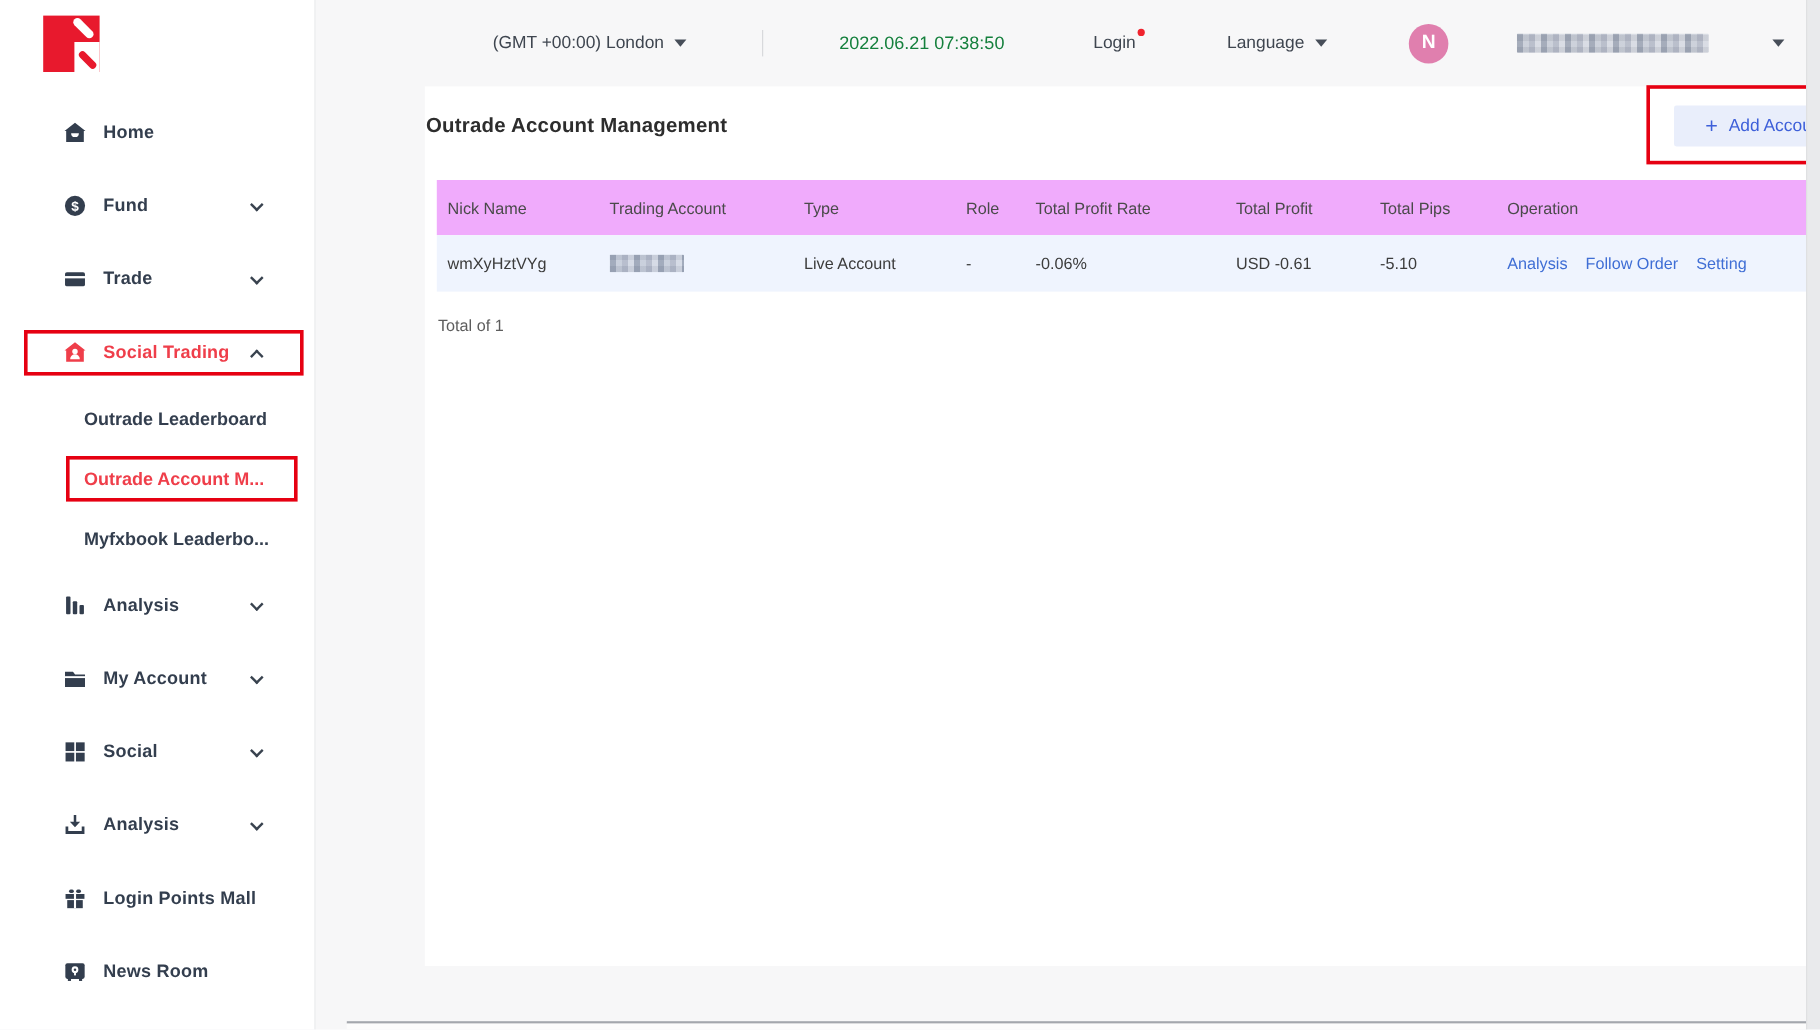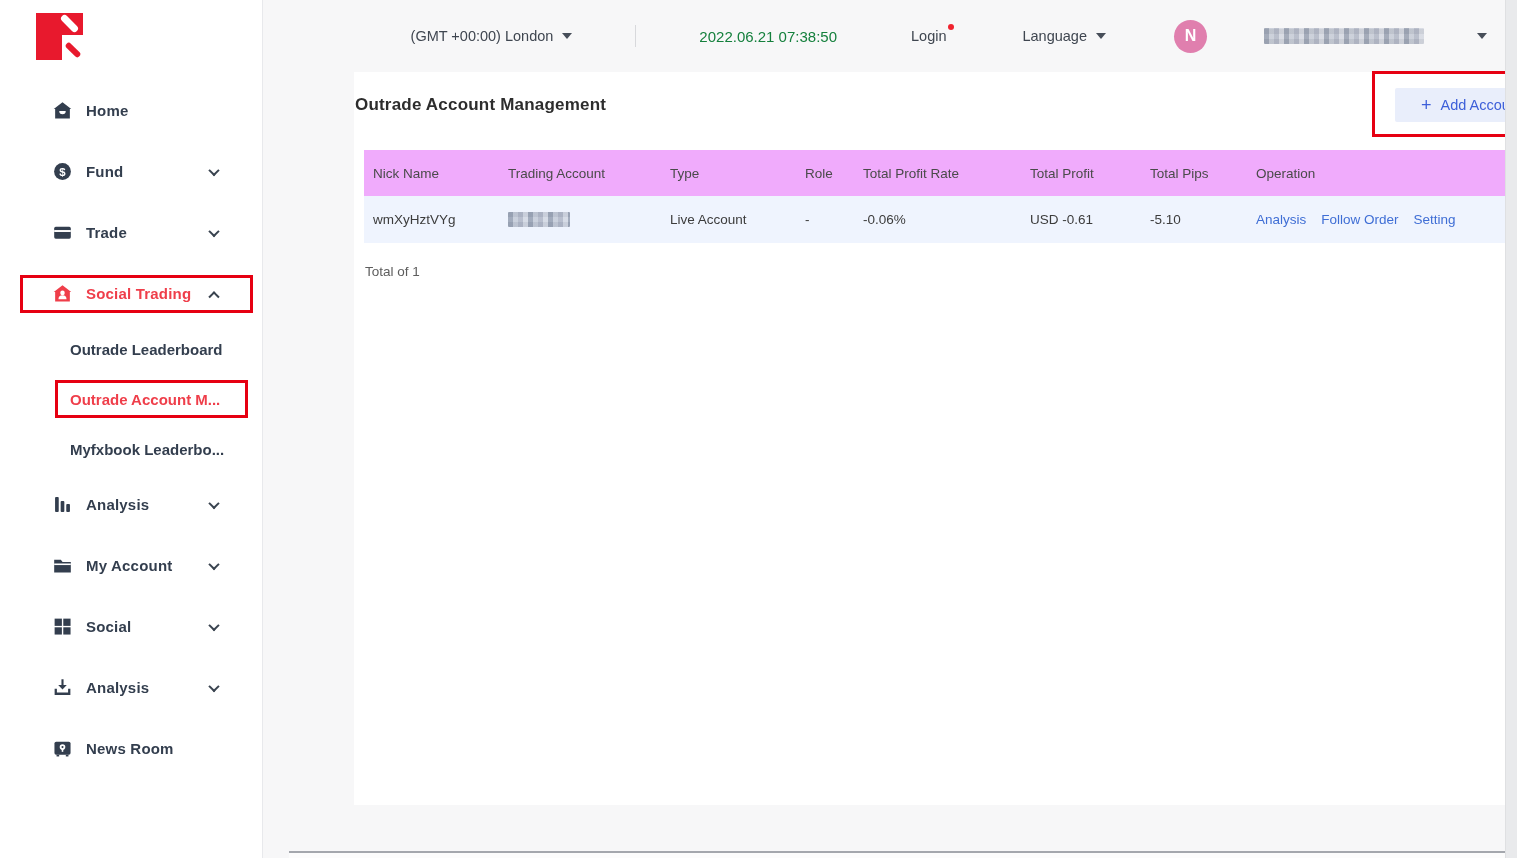--- a/index.html
+++ b/index.html
@@ -203,20 +203,32 @@
     <span class="icn">
       <svg viewBox="0 0 24 24">
           <path fill="#333e4e" d="M10.8 2.5h2.4V9h3.7L12 14.2 7.1 9h3.7z"></path>
           <path fill="#333e4e" d="M3 13.5v7h18v-7h-2.6v4.3H5.6v-4.3z"></path>
         </svg>
     </span>
     <span class="lbl">Analysis</span>
     <span class="chev down"></span>
   </div>
 
+  <div class="nav-item">
+    <span class="icn">
+      <svg viewBox="0 0 24 24">
+          <rect x="6.3" y="3.8" width="4.6" height="3.2" rx="1.6" fill="#333e4e"></rect>
+          <rect x="13.1" y="3.8" width="4.6" height="3.2" rx="1.6" fill="#333e4e"></rect>
+          <rect x="3" y="8" width="18" height="4.6" fill="#333e4e"></rect>
+          <rect x="4.6" y="13.8" width="14.8" height="7.7" fill="#333e4e"></rect>
+          <rect x="11" y="8" width="2" height="13.5" fill="#fff"></rect>
+        </svg>
+    </span>
+    <span class="lbl">Login Points Mall</span>
+  </div>
 
   <div class="nav-item">
     <span class="icn">
       <svg viewBox="0 0 24 24">
           <rect x="2.8" y="4.2" width="18.4" height="15" rx="2" fill="#333e4e"></rect>
           <rect x="5.2" y="19.2" width="3" height="1.9" fill="#333e4e"></rect>
           <rect x="15.8" y="19.2" width="3" height="1.9" fill="#333e4e"></rect>
           <circle cx="12" cy="10.4" r="3.2" fill="#fff"></circle>
           <circle cx="12" cy="10.4" r="1.2" fill="#333e4e"></circle>
           <rect x="11.1" y="12.2" width="1.8" height="3.6" fill="#fff"></rect>

